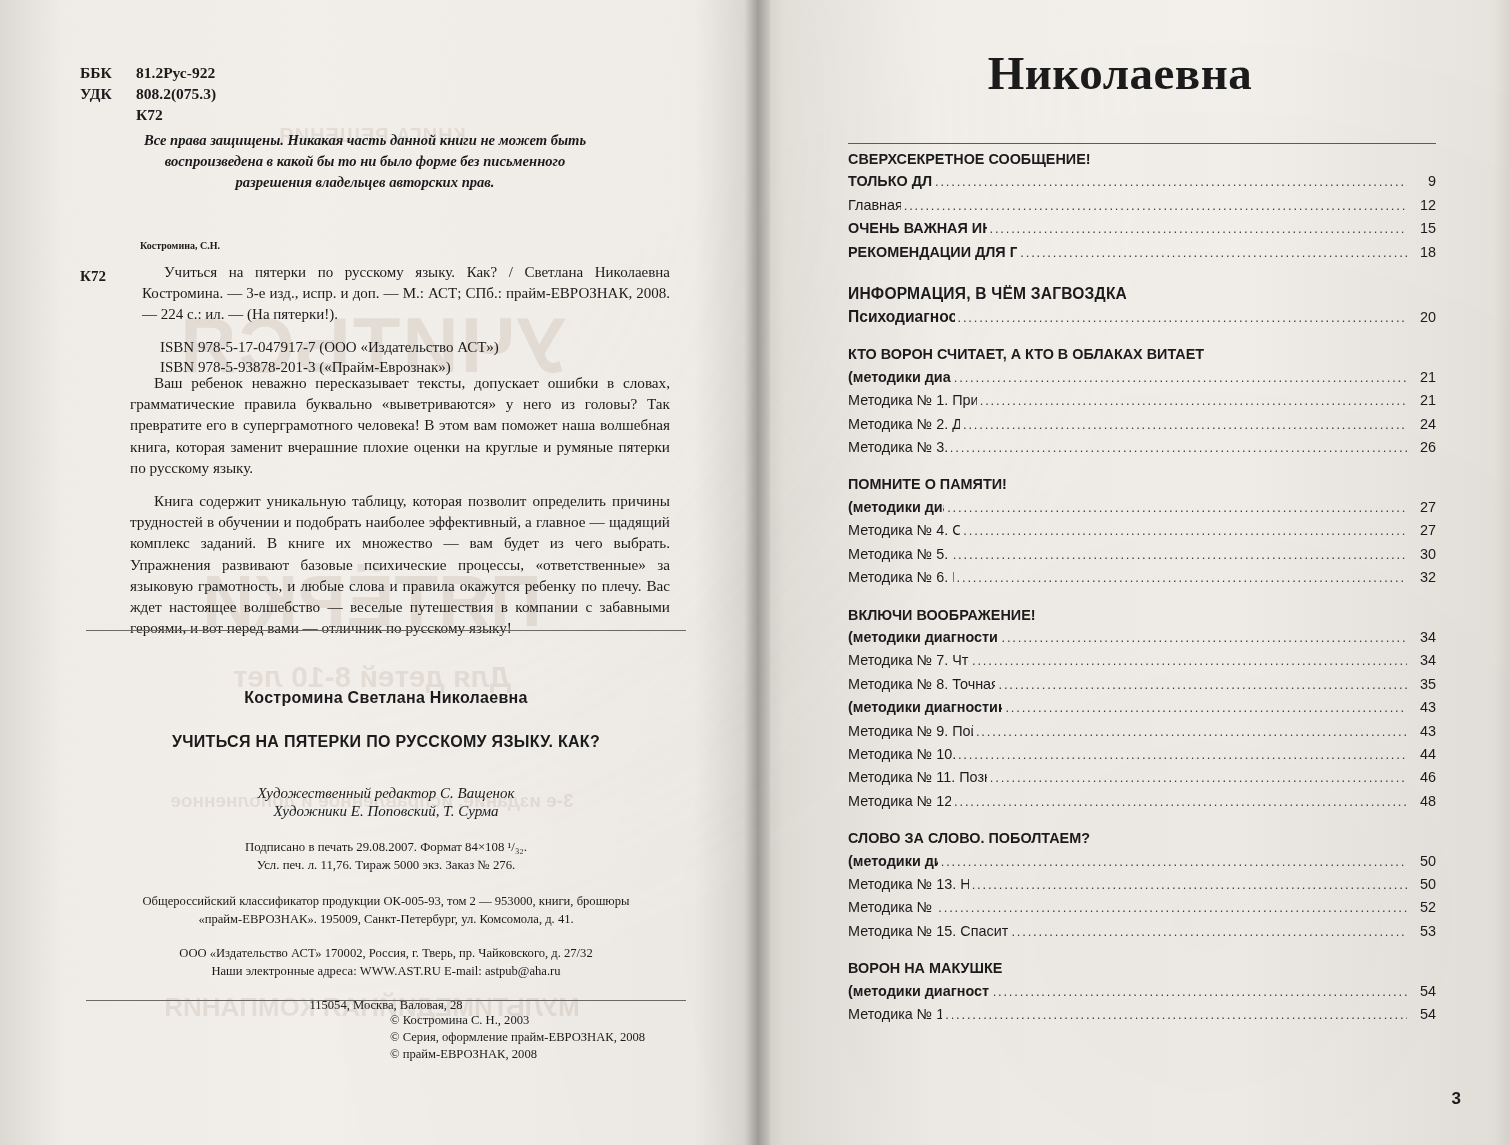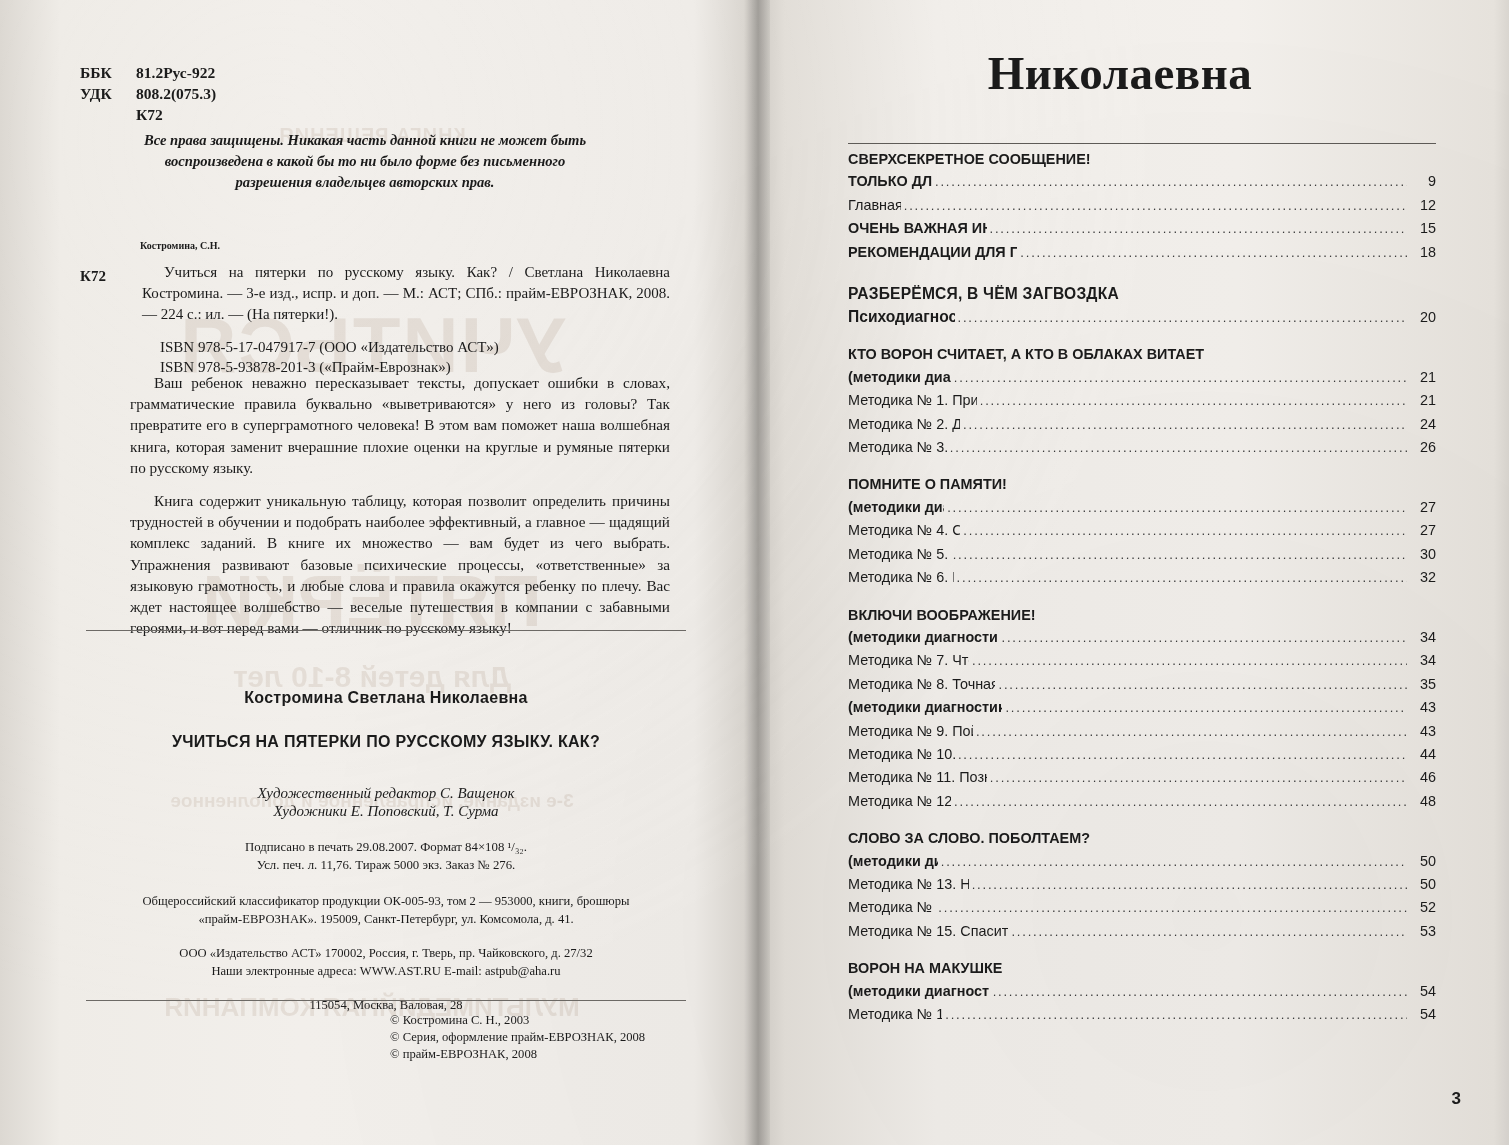--- a/index.html
+++ b/index.html
@@ -385,21 +385,21 @@
         <div class="toc-row">
           <span class="txt bold">ОЧЕНЬ ВАЖНАЯ ИНФОРМАЦИЯ ДЛЯ РОДИТЕЛЕЙ</span>
           <span class="dots">........................................................................................................................................................................................................</span>
           <span class="pg">15</span>
         </div>
         <div class="toc-row">
           <span class="txt bold">РЕКОМЕНДАЦИИ ДЛЯ ПОВЫШЕНИЯ ЭФФЕКТИВНОСТИ ЗАНЯТИЙ</span>
           <span class="dots">........................................................................................................................................................................................................</span>
           <span class="pg">18</span>
         </div>
-        <div class="sec-head">РАЗБЕРЁМСЯ, В ЧЁМ ЗАГВОЗДКА</div>
+        <div class="sec-head">ИНФОРМАЦИЯ, В ЧЁМ ЗАГВОЗДКА</div>
         <div class="toc-row">
           <span class="txt bold" style="font-size: 15.6px;">Психодиагностические  методики</span>
           <span class="dots">........................................................................................................................................................................................................</span>
           <span class="pg">20</span>
         </div>
         <div class="toc-row sp-before">
           <span class="txt bold">КТО ВОРОН СЧИТАЕТ, А КТО В ОБЛАКАХ ВИТАЕТ</span>
           <span class="dots"></span>
           <span class="pg"></span>
         </div>

